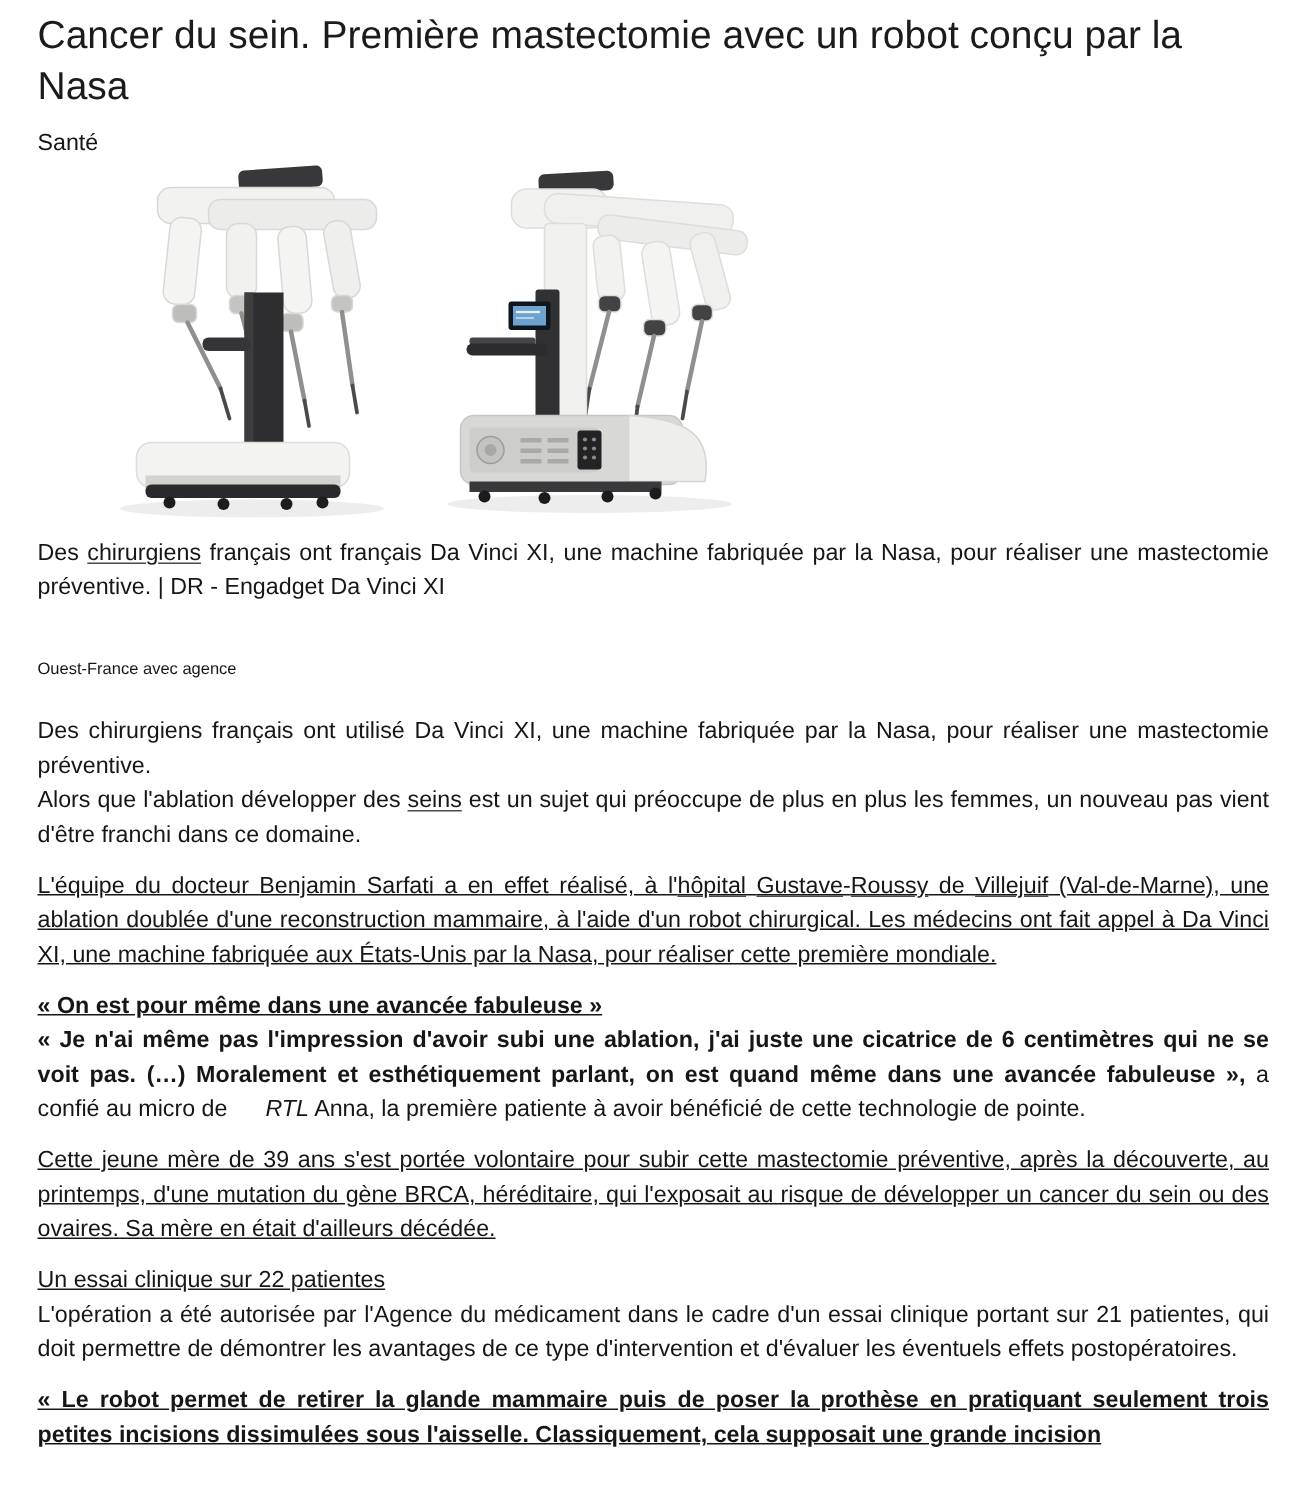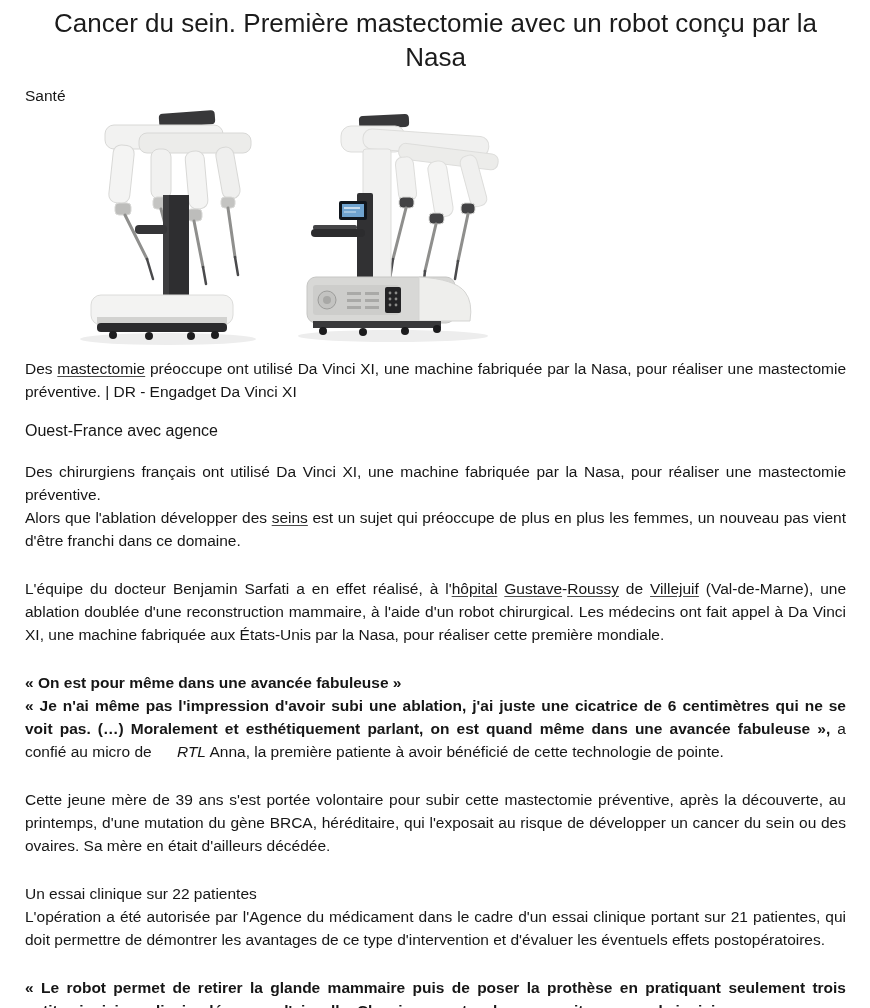--- a/index.html
+++ b/index.html
@@ -5,29 +5,29 @@
   html,body{margin:0;padding:0;background:#ffffff;}
   body{
     width:870px;height:1008px;overflow:hidden;
     color:#161616;
     font-family:"Liberation Sans",sans-serif;
     font-size:15.5px;line-height:23px;
   }
   .content{padding:0 24px 0 25px;}
   h1{
     font-size:26px;line-height:34px;font-weight:400;color:#1b1b1b;
-    margin:6px 0 0 0;max-width:826px;letter-spacing:0;text-align:center;
+    margin:6px 0 0 0;max-width:826px;letter-spacing:0;
   }
   .category{margin:10px 0 0 0;}
   figure{margin:2px 0 0 38px;padding:0;width:455px;height:240px;}
   .caption{margin:8px 0 0 0;text-align:justify;}
-  .byline{margin:16px 0 0 0;font-size:16px;}
+  .byline{margin:32px 0 0 0;font-size:11px;}
   .body{margin-top:18px;}
   .blk{margin:0;text-align:justify;}
-  .blk.spaced{margin-top:25px;}
+  .blk.spaced{margin-top:11px;text-decoration:underline;}
   .blk.b{font-weight:700;}
   .bold{font-weight:700;}
   .italic{font-style:italic;margin-left:21px;}
   a.lnk{color:inherit;text-decoration:underline;text-decoration-color:#4a4a4a;text-underline-offset:2px;cursor:pointer;}
 </style>
 </head>
 <body>
 
 <div class="content">
 
@@ -130,21 +130,21 @@
           <circle cx="333" cy="196" r="1.4"></circle>
       </g>
       <rect x="250" y="212" width="128" height="7" fill="#39393b"></rect>
       <circle cx="260" cy="222" r="4" fill="#1b1b1d"></circle>
       <circle cx="300" cy="223" r="4" fill="#1b1b1d"></circle>
       <circle cx="342" cy="222" r="4" fill="#1b1b1d"></circle>
       <circle cx="374" cy="220" r="4" fill="#1b1b1d"></circle>
     </svg>
   </figure>
 
-  <div class="caption"><span>Des </span><a class="lnk" href="#">mastectomie</a><span> préoccupe ont utilisé Da Vinci XI, une machine fabriquée par la Nasa, pour réaliser une mastectomie préventive. | DR - Engadget Da Vinci XI</span></div>
+  <div class="caption"><span>Des </span><a class="lnk" href="#">chirurgiens</a><span> français ont français Da Vinci XI, une machine fabriquée par la Nasa, pour réaliser une mastectomie préventive. | DR - Engadget Da Vinci XI</span></div>
 
   <p class="byline">Ouest-France avec agence</p>
 
   <div class="body">
       <p class="blk"><span>Des chirurgiens français ont utilisé Da Vinci XI, une machine fabriquée par la Nasa, pour réaliser une mastectomie préventive.</span></p>
       <p class="blk"><span>Alors que l'ablation développer des </span><a class="lnk" href="#">seins</a><span> est un sujet qui préoccupe de plus en plus les femmes, un nouveau pas vient d'être franchi dans ce domaine.</span></p>
       <p class="blk spaced"><span>L'équipe du docteur Benjamin Sarfati a en effet réalisé, à l'</span><a class="lnk" href="#">hôpital</a><span> </span><a class="lnk" href="#">Gustave</a><span>-</span><a class="lnk" href="#">Roussy</a><span> de </span><a class="lnk" href="#">Villejuif</a><span> (Val-de-Marne), une ablation doublée d'une reconstruction mammaire, à l'aide d'un robot chirurgical. Les médecins ont fait appel à Da Vinci XI, une machine fabriquée aux États-Unis par la Nasa, pour réaliser cette première mondiale.</span></p>
       <p class="blk b spaced"><span>« On est pour même dans une avancée fabuleuse »</span></p>
       <p class="blk"><span class="bold">« Je n'ai même pas l'impression d'avoir subi une ablation, j'ai juste une cicatrice de 6 centimètres qui ne se voit pas. (…) Moralement et esthétiquement parlant, on est quand même dans une avancée fabuleuse »,</span><span> a confié au micro de </span><span class="italic">RTL</span><span> Anna, la première patiente à avoir bénéficié de cette technologie de pointe.</span></p>
       <p class="blk spaced"><span>Cette jeune mère de 39 ans s'est portée volontaire pour subir cette mastectomie préventive, après la découverte, au printemps, d'une mutation du gène BRCA, héréditaire, qui l'exposait au risque de développer un cancer du sein ou des ovaires. Sa mère en était d'ailleurs décédée.</span></p>

